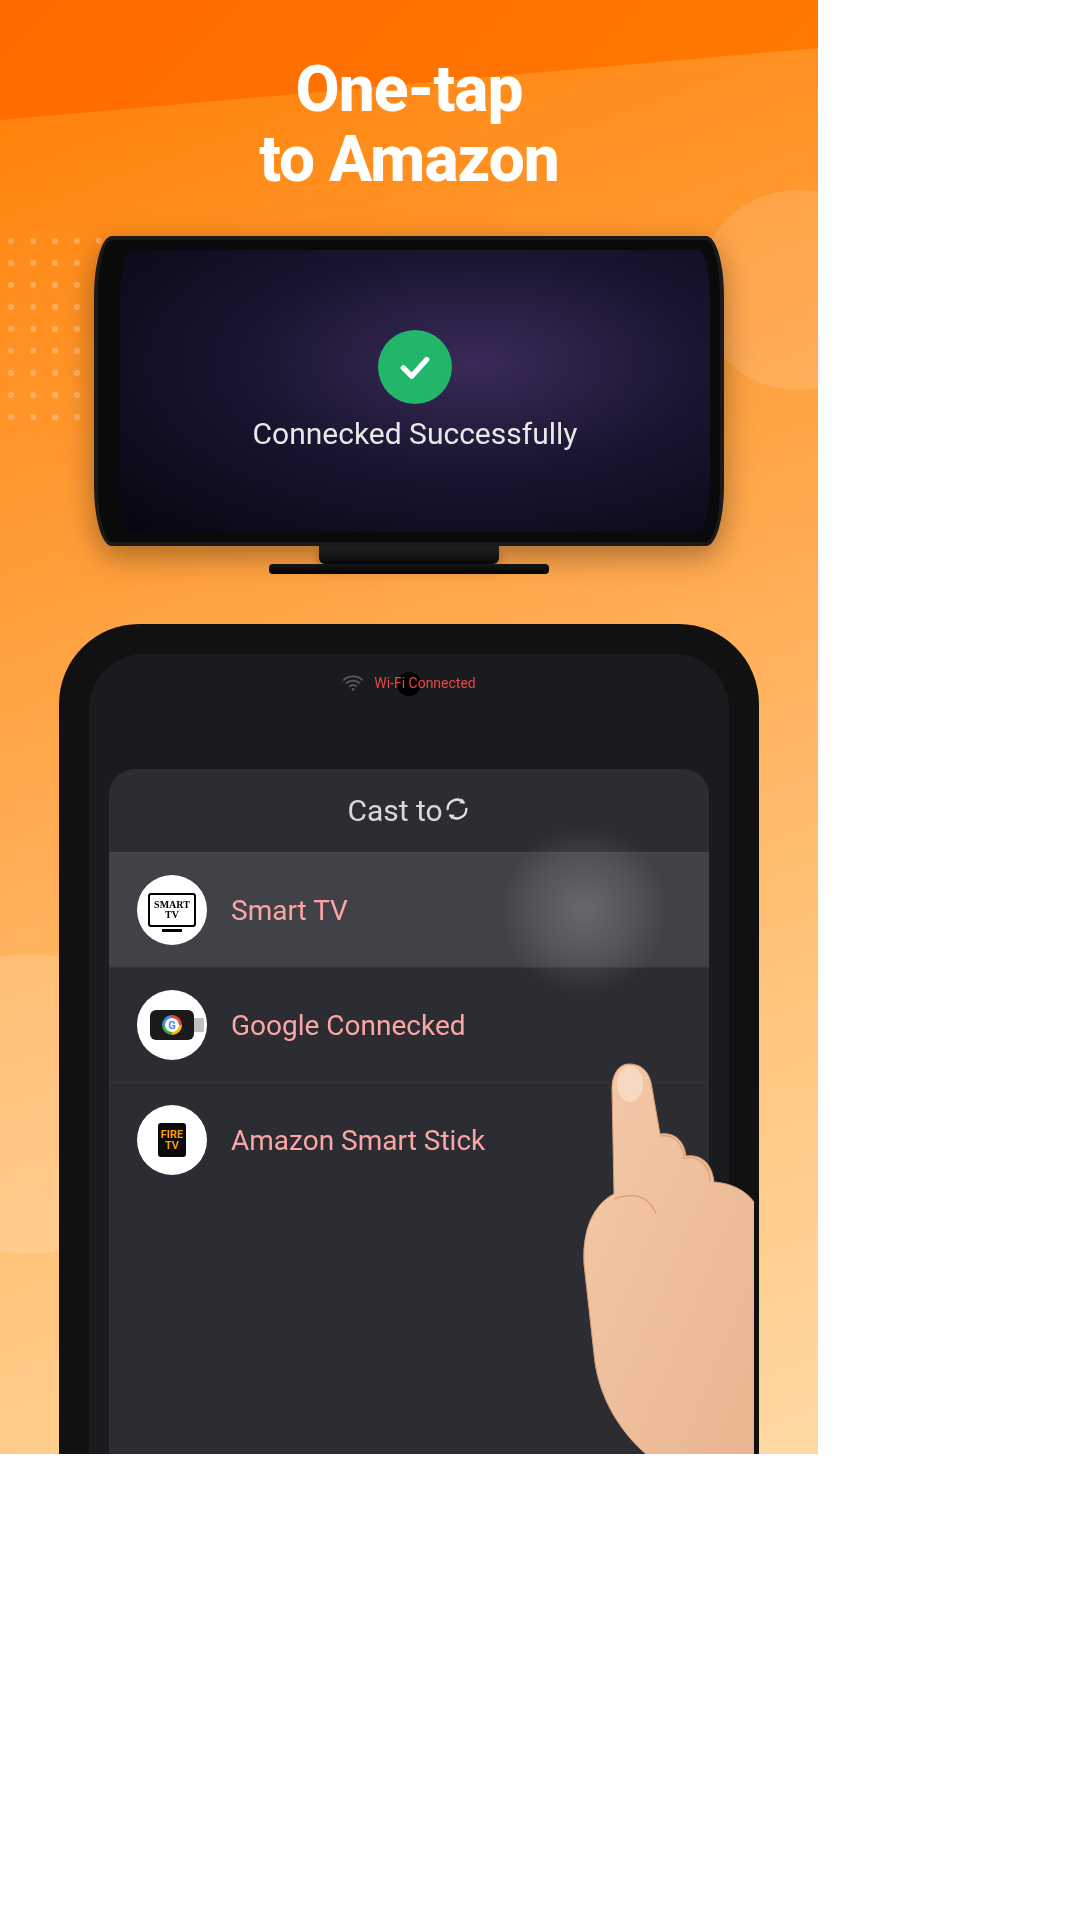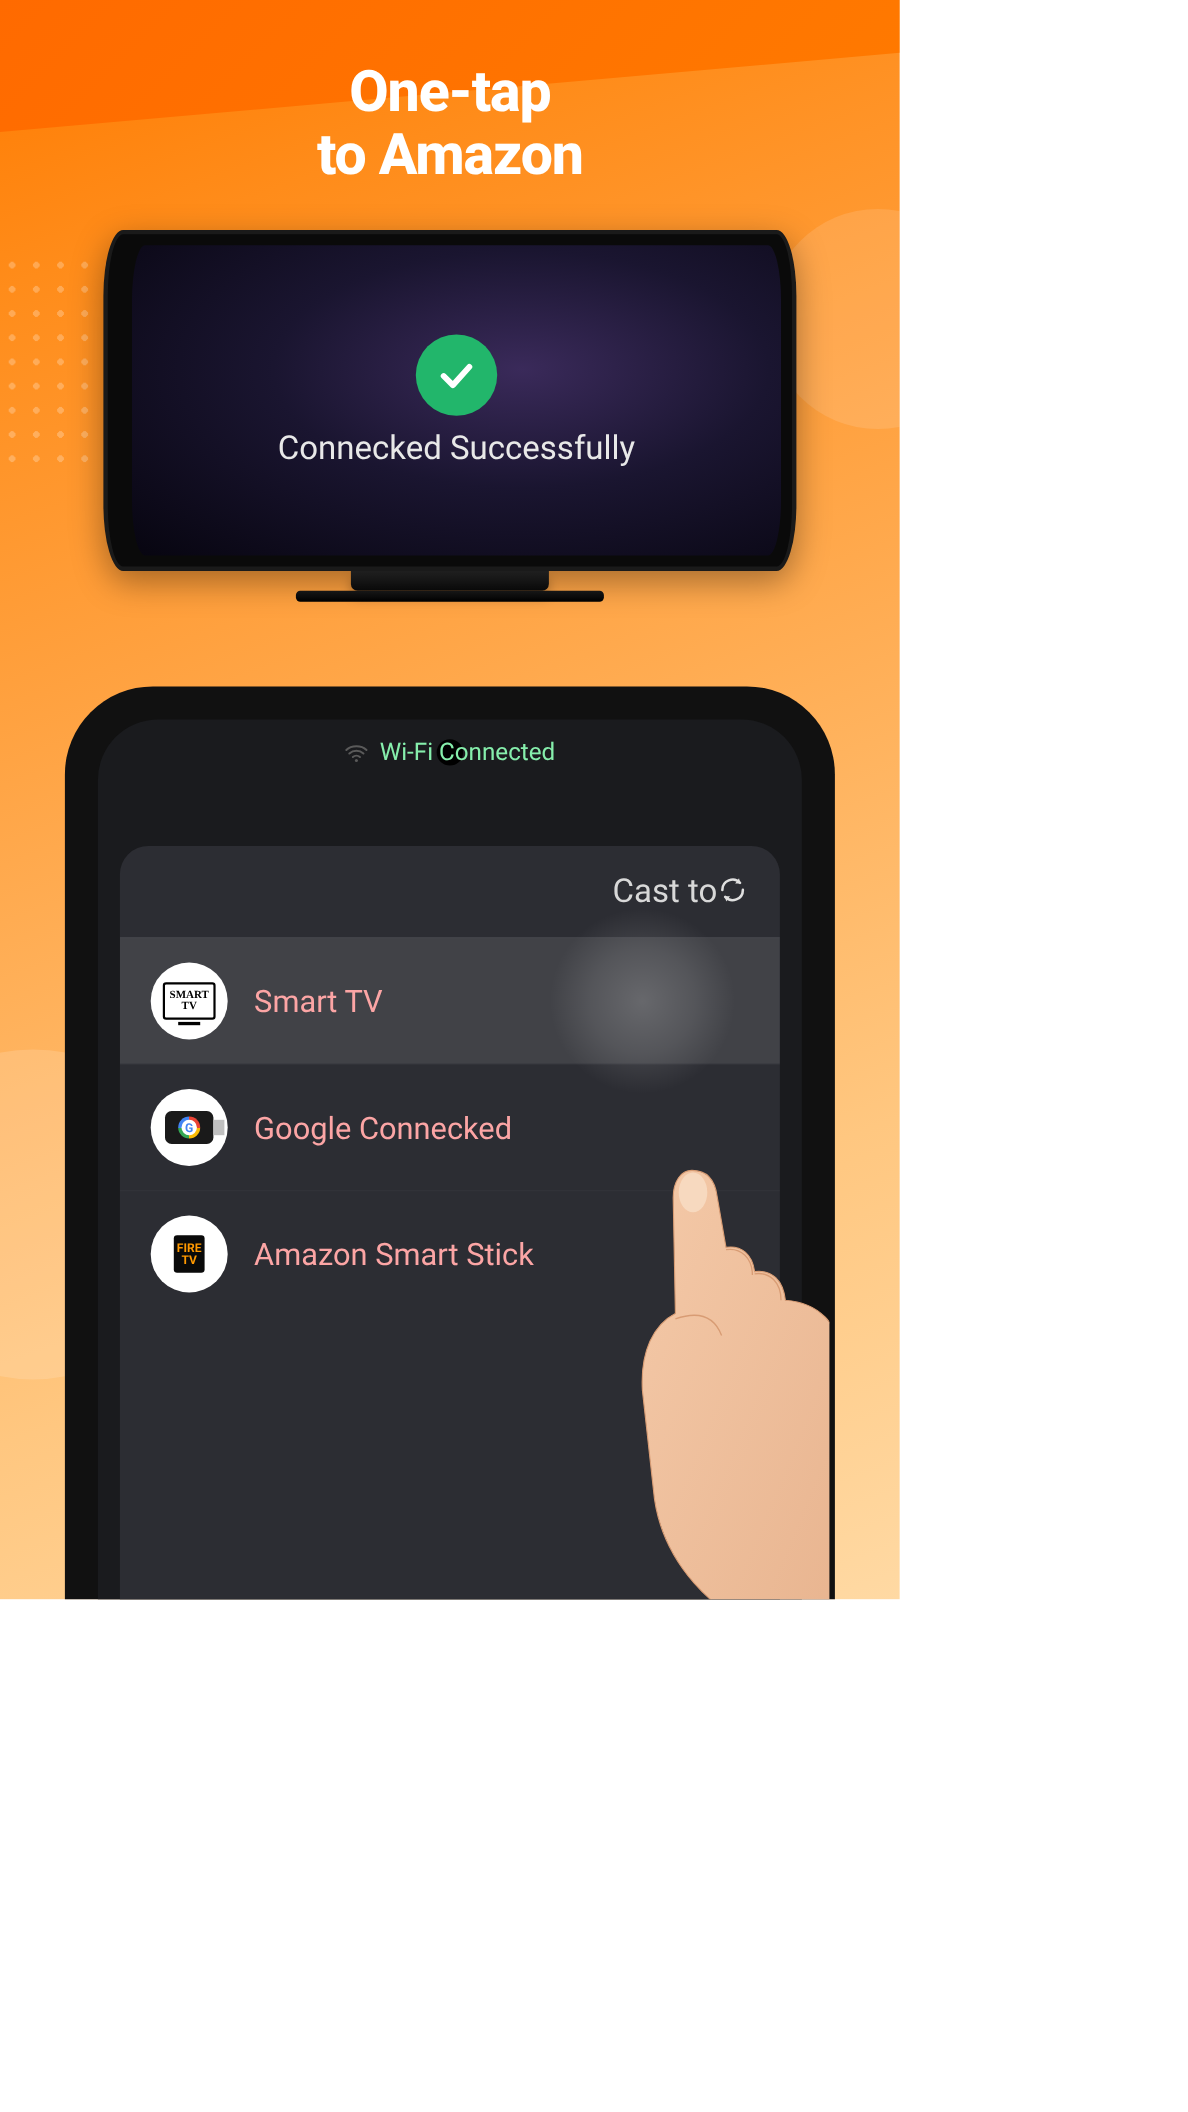--- a/index.html
+++ b/index.html
@@ -47,21 +47,21 @@
       width: 300px; height: 300px;
       border-radius: 50%;
       background: rgba(255,255,255,0.15);
     }
     
     .headline {
       position: relative;
       text-align: center;
       color: #fff;
       font-weight: 800;
-      font-size: 52px;
+      font-size: 64px;
       line-height: 1.1;
       padding-top: 55px;
       letter-spacing: -1px;
     }
     
     
     .tv {
       position: relative;
       margin: 40px auto 0;
       width: 630px;
@@ -139,40 +139,40 @@
       width: 24px; height: 24px;
       border-radius: 50%;
       background: #000;
     }
     
     .wifi-row {
       position: absolute;
       top: 18px;
       left: 0; right: 0;
       text-align: center;
-      color: #86efac;
-      font-size: 22px;
+      color: #ef4444;
+      font-size: 14px;
       display: flex;
       justify-content: center;
       align-items: center;
       gap: 10px;
     }
     
     .cast-panel {
       position: absolute;
       top: 115px;
       left: 20px; right: 20px;
       bottom: 0;
       background: #2c2d33;
       border-radius: 26px 26px 0 0;
       overflow: hidden;
     }
     .cast-header {
       display: flex;
-      justify-content: flex-end;
+      justify-content: center;
       align-items: center;
       padding: 24px 29px;
     }
     .cast-title {
       color: #d8d8d8;
       font-size: 30px;
       font-weight: 400;
     }
     .refresh-btn {
       color: #e0e0e0;

